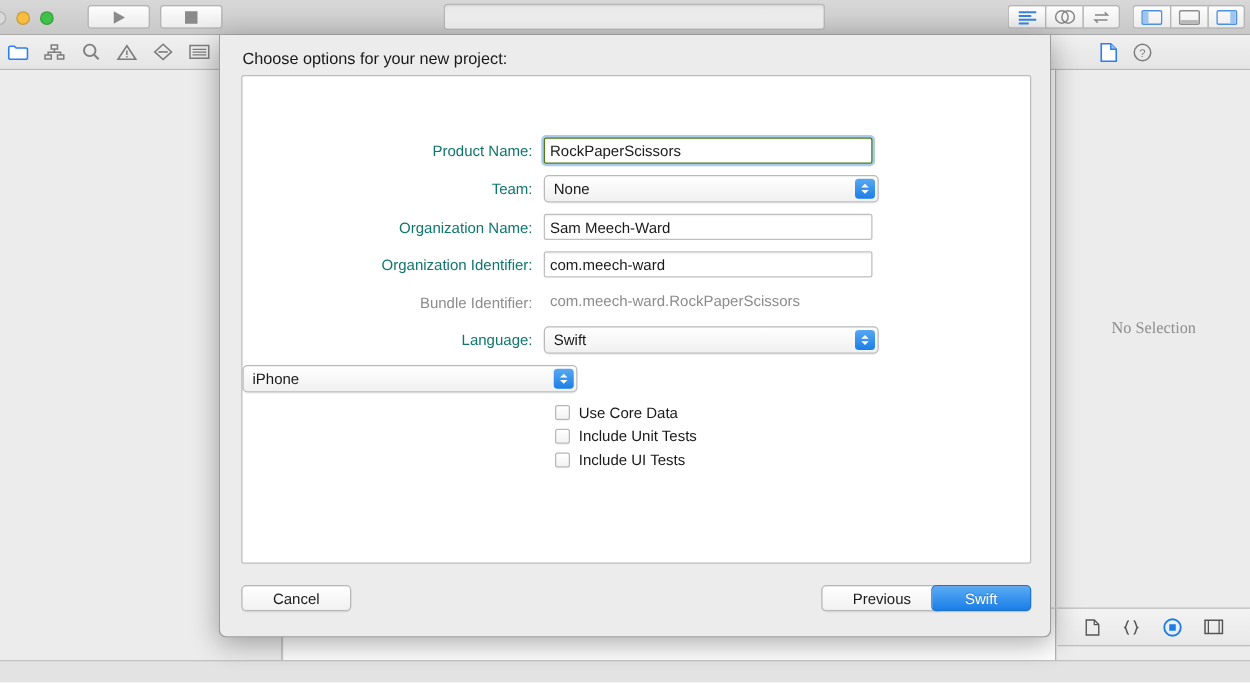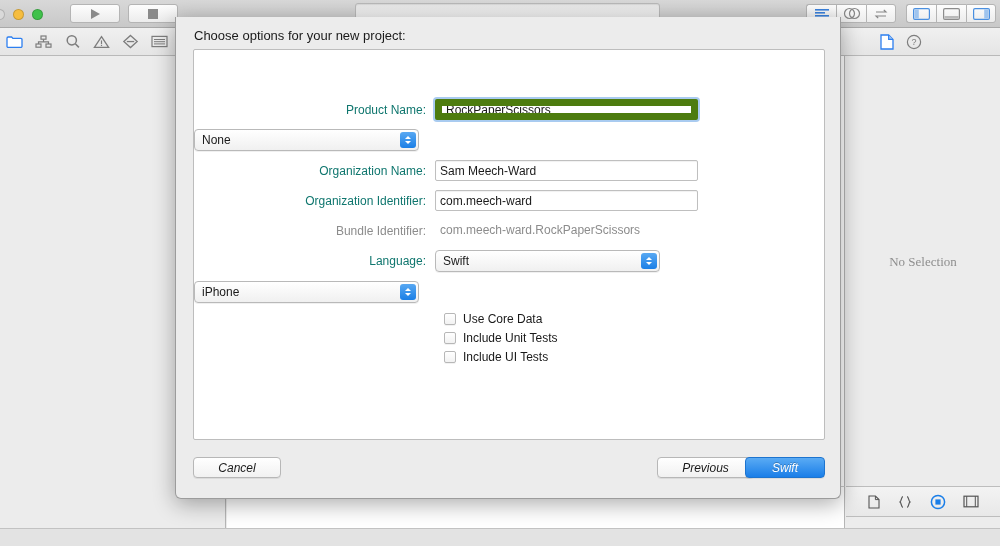--- a/index.html
+++ b/index.html
@@ -71,21 +71,21 @@
     position: absolute; left: 846px; top: 486px; width: 154px; height: 31px;
     background: linear-gradient(to bottom, #f3f3f3, #e8e8e8);
     border-top: 1px solid #bdbdbd; border-bottom: 1px solid #bdbdbd;
     display: flex; align-items: center; justify-content: center; gap: 17px;
   }
   .bottom-strip { position: absolute; left: 0; top: 528px; width: 1000px; height: 18px; background: #e3e3e3; border-top: 1px solid #c2c2c2; }
   .bottom-white { position: absolute; left: 227px; top: 486px; width: 618px; height: 42px; background: #fff; border-top: 1px solid #c9c9c9; border-right: 1px solid #b6b6b6; }
 
   
   .sheet {
-    position: absolute; left: 175px; top: 17px; width: 666px; height: 482px;
+    position: absolute; left: 175px; top: 28px; width: 666px; height: 482px;
     background: #ececec; border: 1px solid #9c9c9c; border-top: none;
     border-radius: 0 0 6px 6px;
     box-shadow: 0 5px 22px rgba(0,0,0,.33);
   }
   .sheet-title { position: absolute; left: 18px; top: 11px; font-size: 13px; color: #1a1a1a; }
   .sheet-panel {
     position: absolute; left: 17px; top: 32px; width: 632px; height: 391px;
     background: #fff; border: 1px solid #bdbdbd; border-radius: 2px;
   }
 
@@ -100,27 +100,27 @@
 
   input.txt {
     width: 263px; height: 21px; font-size: 12px;
     font-family: "Liberation Sans", sans-serif;
     padding: 0 4px; color: #1a1a1a;
     border: 1px solid #bfbfbf; border-radius: 2px; background: #fff;
     box-shadow: inset 0 1px 1px rgba(0,0,0,.06);
     outline: none;
   }
   input.txt.focused {
-    border: 7px solid #4d7c0f;
+    border: 1px solid #4d7c0f;
     box-shadow: 0 0 0 2px #a9cbf0;
   }
   .static-val { font-size: 12px; color: #8c8c8c; padding-left: 5px; line-height: 21px; }
 
   .popup {
-    position: relative; width: 225px; height: 22px;
+    position: relative; width: 268px; height: 22px;
     border: 1px solid #b9b9b9; border-radius: 4px;
     background: linear-gradient(to bottom, #ffffff, #f0f0f0);
     box-shadow: 0 1px 0 rgba(0,0,0,.06);
   }
   .popup .pv { position: absolute; left: 7px; top: 0; line-height: 21px; font-size: 12px; color: #1a1a1a; }
   .popup .stepper {
     position: absolute; right: 2px; top: 2px; width: 16px; height: 16px;
     border-radius: 3px;
     background: linear-gradient(to bottom, #58a8f2, #1b7fe6);
     display: flex; flex-direction: column; align-items: center; justify-content: center; gap: 2px;
@@ -139,21 +139,20 @@
 
   
   .btn {
     height: 21px; border-radius: 4px; font-size: 12px;
     font-family: "Liberation Sans", sans-serif;
     display: flex; align-items: center; justify-content: center;
     border: 1px solid #b7b7b7;
     background: linear-gradient(to bottom, #ffffff, #f1f1f1);
     color: #1a1a1a; cursor: default;
     box-shadow: 0 1px 0 rgba(0,0,0,.07);
-    font-style: italic;
   }
   .btn.primary {
     border: 1px solid #1d74cf; color: #fff;
     background: linear-gradient(to bottom, #5aabf4, #1a7ee8);
     text-shadow: 0 -1px 0 rgba(0,0,0,.25);
   }
   #cancel-button { position: absolute; left: 17px; top: 440px; width: 88px; }
   #previous-button { position: absolute; left: 481px; top: 440px; width: 97px; }
   #next-button { position: absolute; left: 569px; top: 440px; width: 80px; }
 
@@ -355,20 +354,21 @@
       <div class="form">
 
         <div class="row">
           <div class="lbl">Product Name:</div>
           <div class="ctl">
             <input class="txt focused" type="text" value="RockPaperScissors" style="">
           </div>
         </div>
 
         <div class="row">
+          <div class="lbl">Team:</div>
           <div class="ctl">
             <div class="popup">
               <span class="pv">None</span>
               <span class="stepper">
                 <span class="chev-up"></span>
                   <span class="chev-dn"></span>
               </span>
             </div>
           </div>
         </div>

